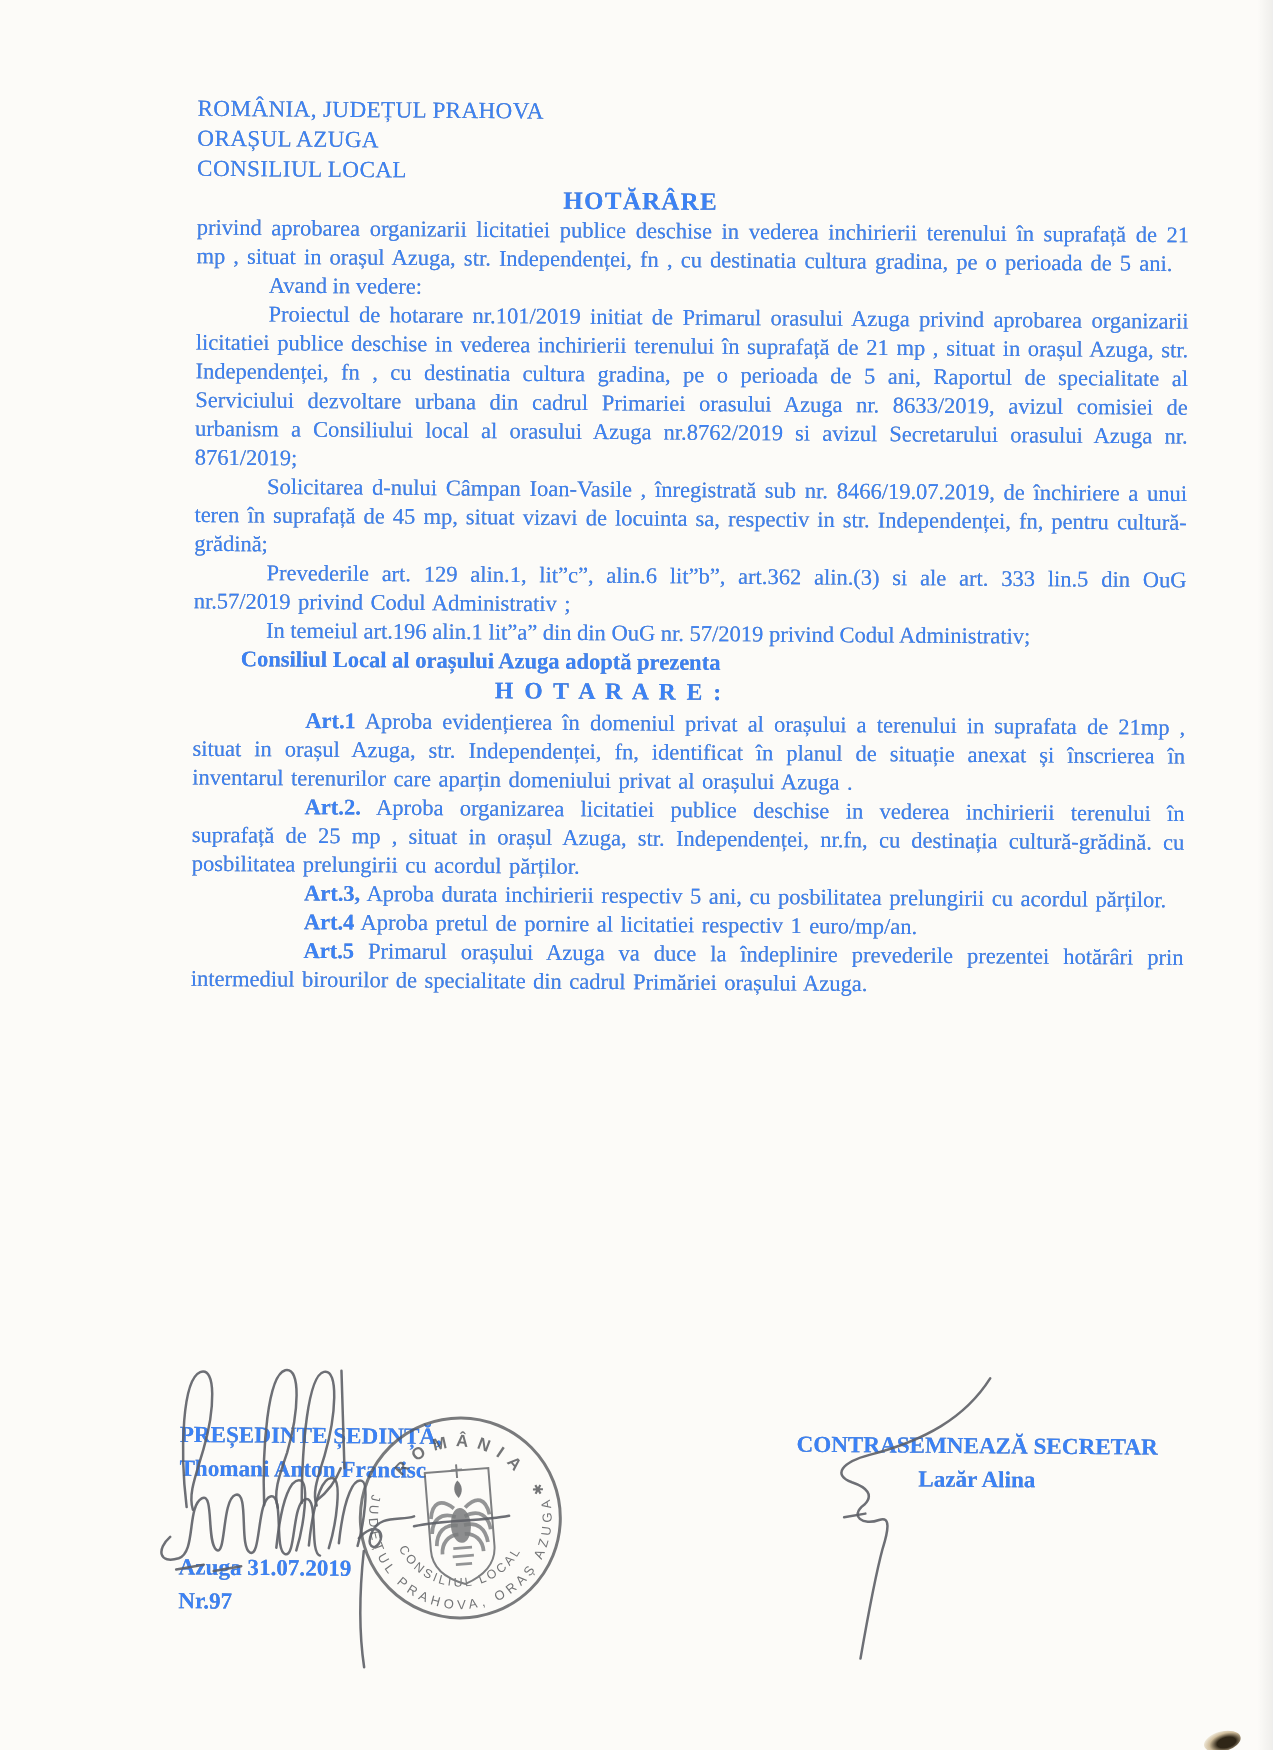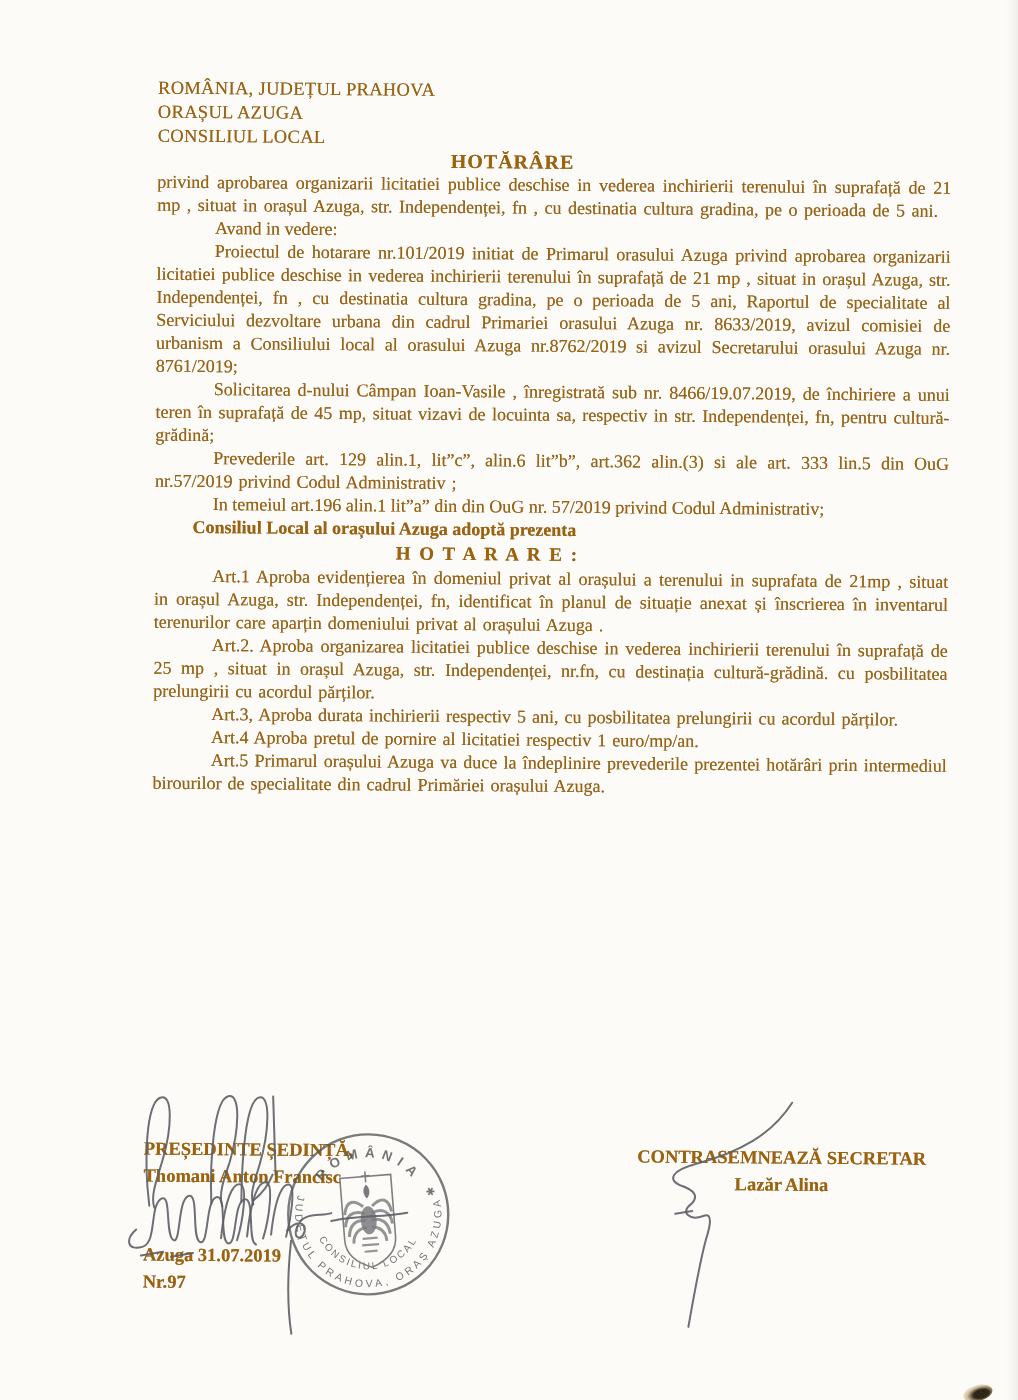--- a/index.html
+++ b/index.html
@@ -3,21 +3,21 @@
 <meta charset="utf-8">
 <style>
   html,body{margin:0;padding:0;background:#e8e8e8;}
   .page{
     position:relative;
     width:1018px;height:1400px;
     margin:0 auto;
     background:#fcfbf8;
     overflow:hidden;
     font-family:"Liberation Serif","DejaVu Serif",serif;
-    color:#a16207;
+    color:#3b82f6;
   }
   .page::after{
     content:"";position:absolute;right:0;top:0;width:12px;height:100%;
     background:linear-gradient(to right,transparent,rgba(0,0,0,0.05));
     pointer-events:none;
   }
   .tilt{
     position:absolute;inset:0;
     transform:rotate(0.45deg);
     transform-origin:200px 100px;
@@ -44,21 +44,21 @@
   .decision{
     margin:26px 0 0;padding-right:128px;
     text-align:center;font-weight:bold;font-size:19px;line-height:26px;letter-spacing:2px;
   }
   .art{margin-top:26px;}
   .art-1{margin-top:28px;}
   .art-2{margin-top:28px;}
   .art-3{margin-top:26px;}
   .art-4{margin-top:20px;}
   .art-5{margin-top:16px;}
-  .art b{font-weight:normal;}
+  .art b{font-weight:bold;margin-left:32px;}
   .sig-left{
     position:absolute;left:152px;top:1136px;
     font-weight:bold;font-size:18.5px;line-height:27px;
     text-shadow:0 0 0.5px rgba(40,40,40,0.5);
   }
   .sig-left .date-block{margin-top:52px;}
   .sig-right{
     position:absolute;left:628px;top:1140px;width:324px;
     text-align:center;font-weight:bold;font-size:18.5px;line-height:27px;
     text-shadow:0 0 0.5px rgba(40,40,40,0.5);

